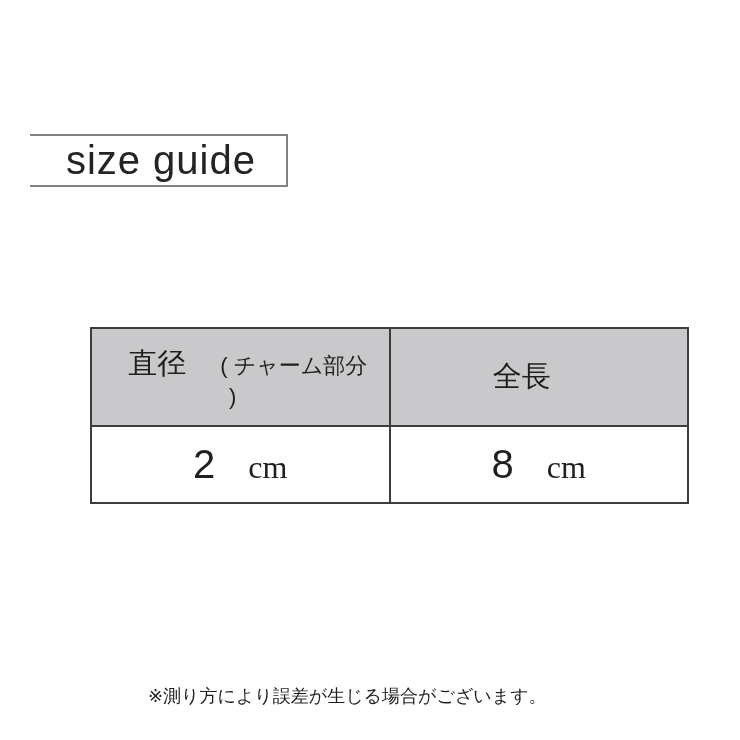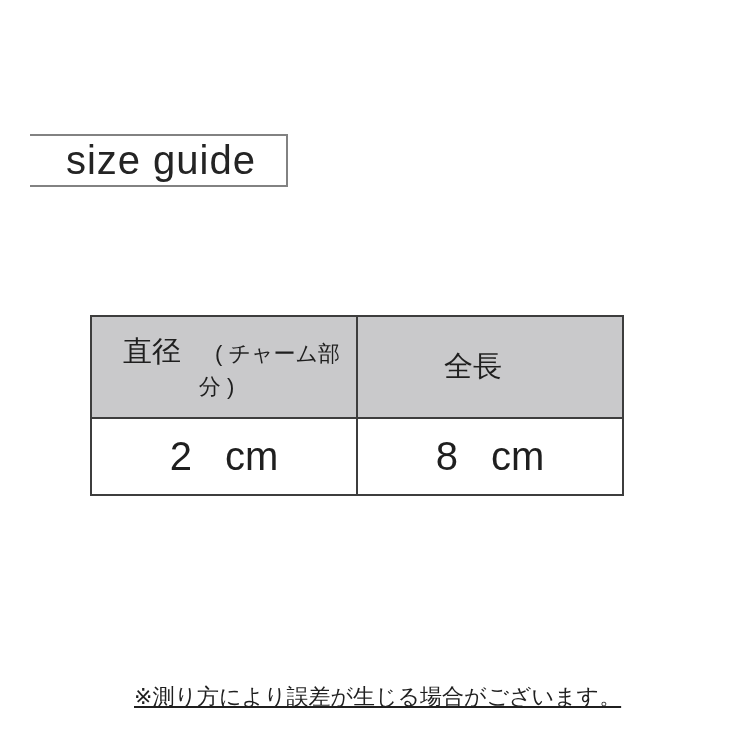--- a/index.html
+++ b/index.html
@@ -33,22 +33,22 @@
     padding-right: 15px;
   }
   .title-text {
     font-size: 40px;
     letter-spacing: 1px;
     color: #242424;
     white-space: nowrap;
   }
   .size-table {
     position: absolute;
-    left: 60px; top: 285px;
-    width: 534px;
+    left: 60px; top: 297px;
+    width: 599px;
     border-collapse: collapse;
     table-layout: fixed;
   }
   .size-table th {
     height: 75px;
     background: var(--header-bg);
     border: 2px solid var(--table-border);
     font-weight: normal;
     text-align: center;
     vertical-align: middle;
@@ -56,35 +56,34 @@
   .size-table td {
     height: 55px;
     background: #ffffff;
     border: 2px solid var(--table-border);
     text-align: center;
     vertical-align: middle;
   }
   .th-main { font-size: 29px; }
   .th-sub  { font-size: 22px; margin-left: 4px; }
   .cell-value { font-size: 40px; }
-  .cell-unit  { font-size: 40px; margin-left: 3px; }
+  .cell-unit  { font-size: 32px; margin-left: 3px; font-family: Liberation Serif, serif; }
   .unit-note {
     position: absolute;
     left: 60px; top: 434px;
     width: 597px;
     text-align: right;
     font-size: 22px;
   }
   .footnotes {
     position: absolute;
-    left: 74px; top: 623px;
-    font-size: 22px;
+    left: 88px; top: 623px;
+    font-size: 18px;
     line-height: 27px;
     white-space: nowrap;
-    text-decoration: underline;
   }
   .footnote-line2 { margin-left: 12px; }
 </style>
 </head>
 <body>
 
 <div class="canvas">
 
   <div class="title-box">
     <span class="title-text">size guide</span>

